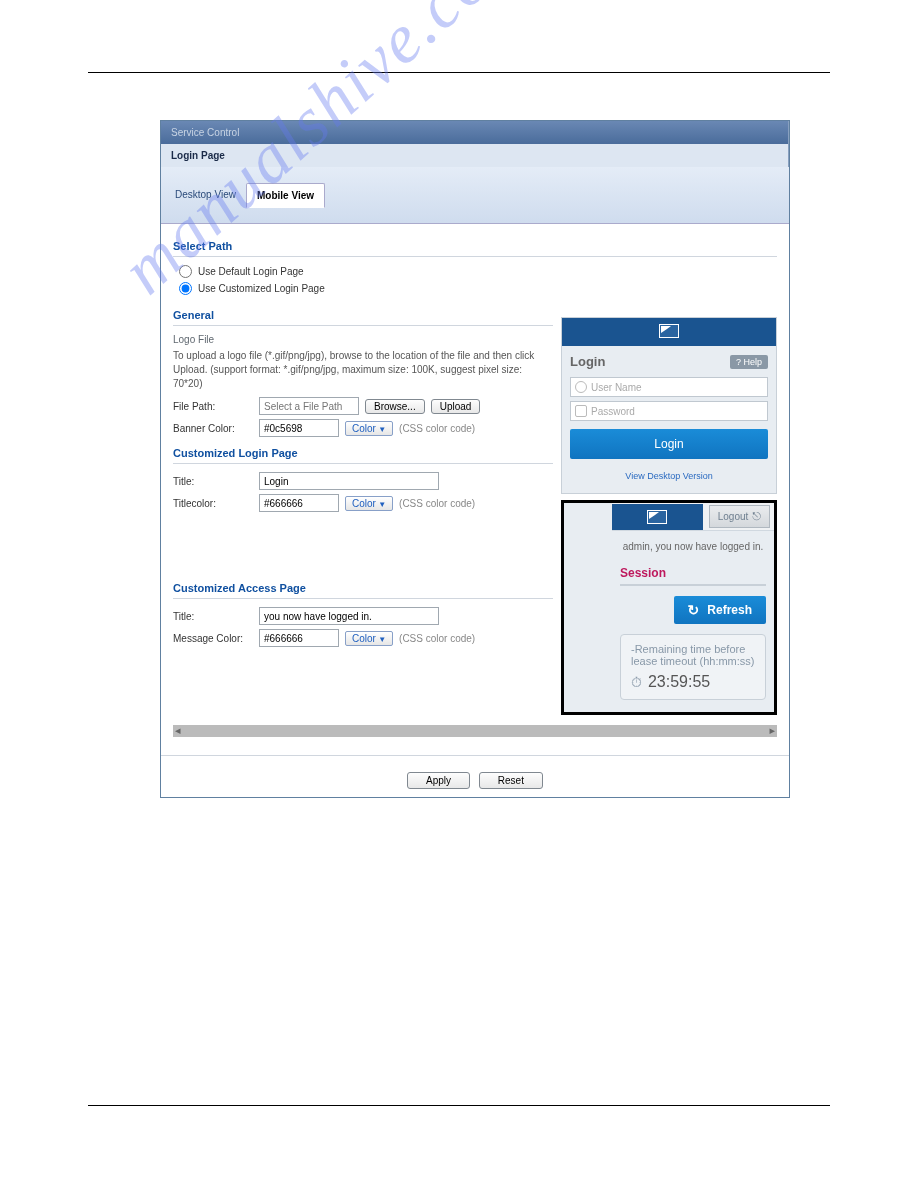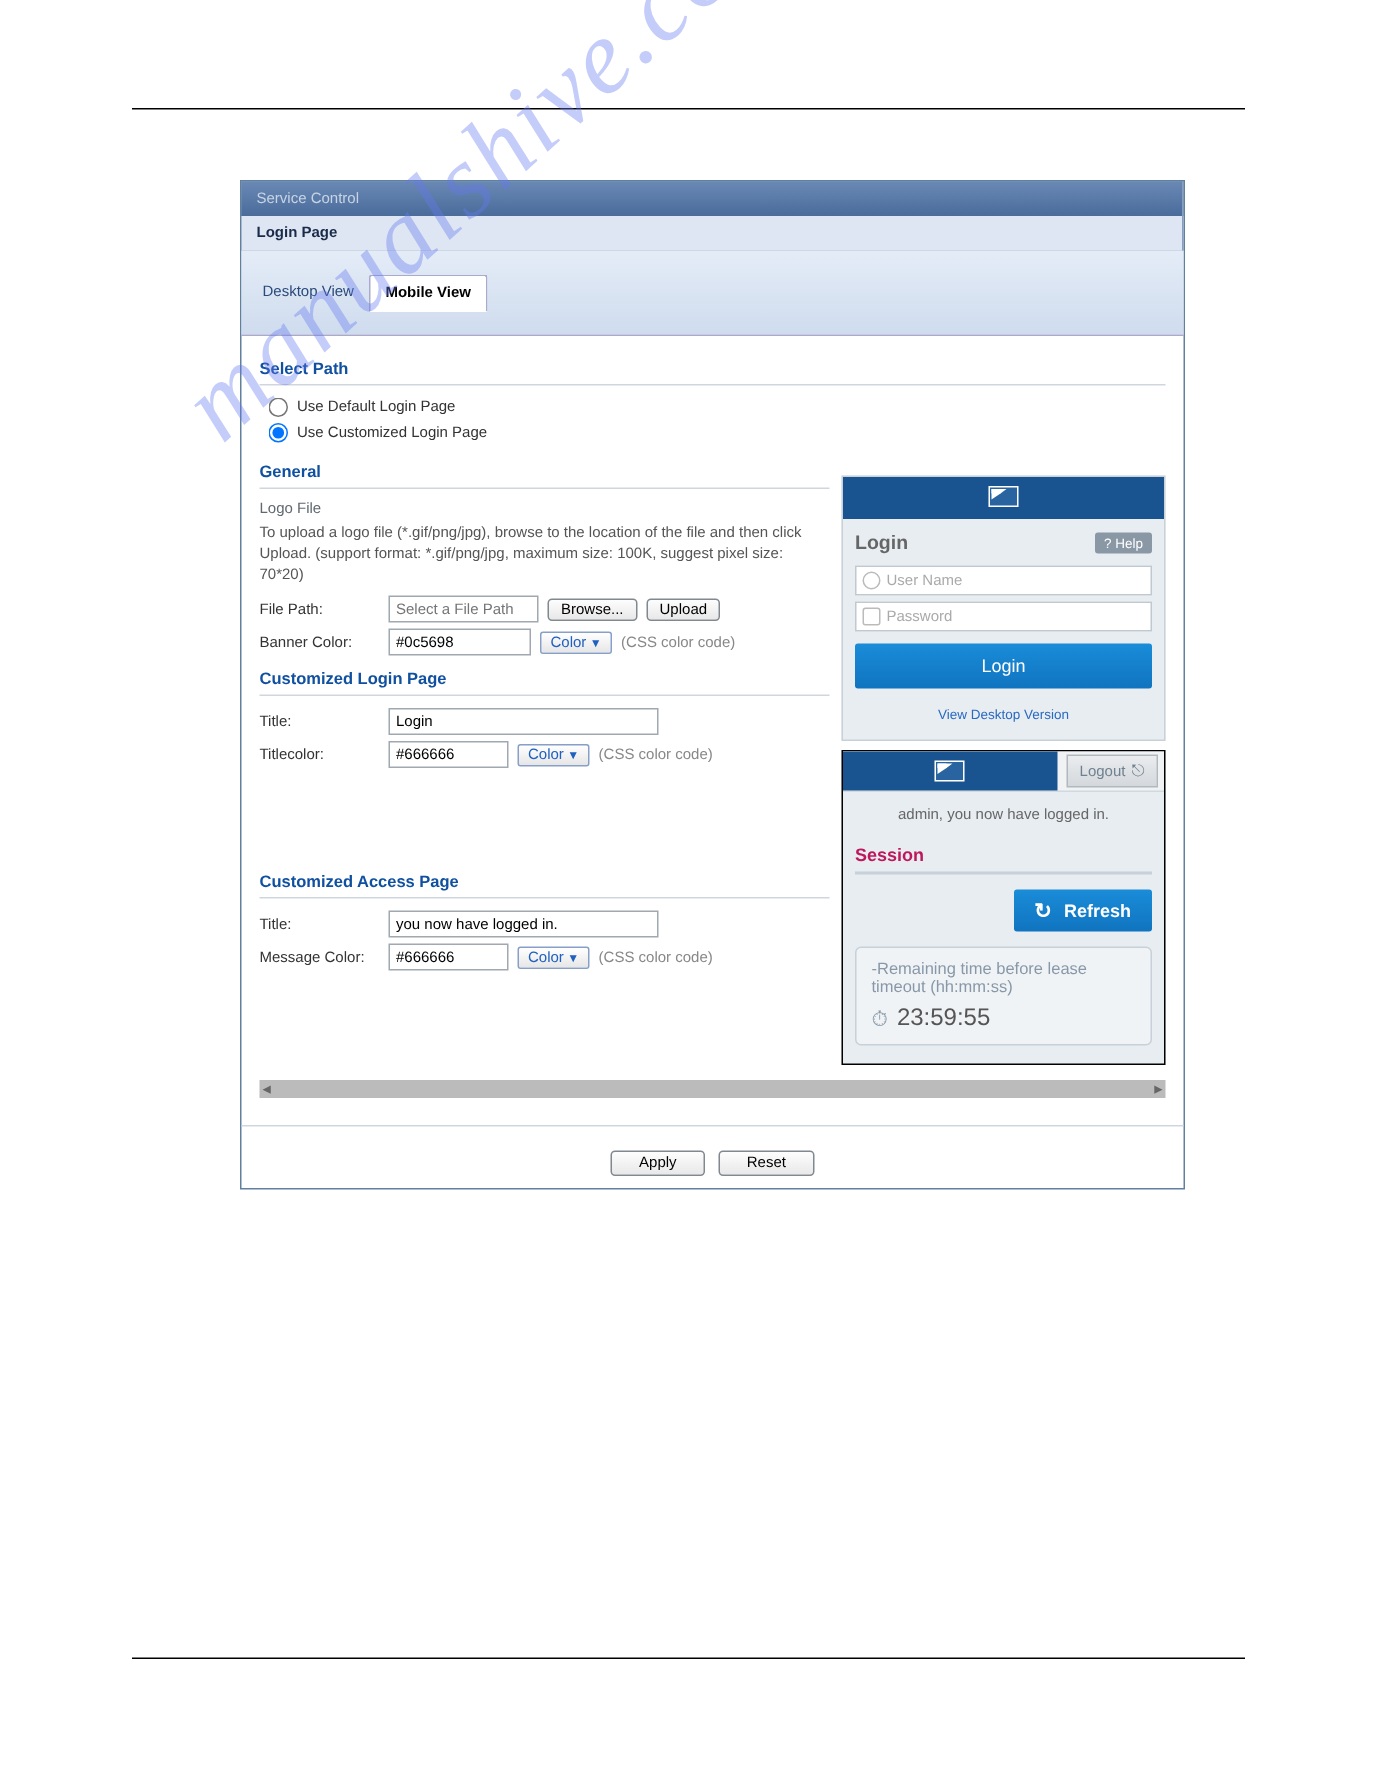--- a/index.html
+++ b/index.html
@@ -33,21 +33,21 @@
 .pv-logo { position: absolute; top: 6px; left: 50%; transform: translateX(-50%); width: 20px; height: 14px; border: 1.5px solid #fff; background: #2a64a0; }
 .pv-logo::before { content: ''; position: absolute; top: 1px; left: 1px; border: 4px solid transparent; border-left: 6px solid #fff; border-top: 3px solid #fff; width: 0; height: 0; }
 .pv-row { display: flex; justify-content: space-between; align-items: center; padding: 8px 8px 4px; }
 .pv-title { color: #666; font-weight: bold; font-size: 13px; }
 .pv-help { background: #8a98a6; color: #fff; font-size: 9px; padding: 2px 6px; border-radius: 2px; }
 .pv-input { margin: 4px 8px; background: #fff; border: 1px solid #c0c8d0; height: 20px; display: flex; align-items: center; padding: 0 4px; font-size: 10px; color: #aaa; gap: 4px; }
 .pv-input .ico { width: 12px; height: 12px; border: 1px solid #bbb; border-radius: 50%; position: relative; }
 .pv-input .ico.lock { border-radius: 2px; }
 .pv-login-btn { margin: 8px; background: linear-gradient(#1a8cd8,#1074c0); color: #fff; text-align: center; padding: 8px 0; font-size: 12px; border-radius: 2px; cursor: pointer; }
 .pv-link { text-align: center; font-size: 9px; color: #2a6ac0; padding: 4px 0 12px; }
-.pv2 { background: #e8edf2; border: 1px solid #000000; margin-top: 6px; position: relative; }
+.pv2 { background: #e8edf2; border: 3px solid #000000; margin-top: 6px; position: relative; padding-left: 48px; }
 .pv2-top { display: flex; align-items: center; justify-content: space-between; background: #f0f2f4; border-bottom: 1px solid #d0d8e0; }
 .pv2-logo-wrap { flex: 1; background: #1a5490; height: 26px; position: relative; margin-right: 6px; }
 .pv2-logout { background: linear-gradient(#eaecee,#d4d8dc); border: 1px solid #b0b8c0; padding: 4px 8px; font-size: 10px; margin: 2px 4px 2px 0; display: flex; align-items: center; gap: 4px; color: #708090; cursor: pointer; }
 .pv2-logout::after { content: '⎋'; font-size: 11px; }
 .pv2-msg { text-align: center; padding: 10px; font-size: 10px; color: #666; }
 .pv2-sess { margin: 0 8px; color: #be185d; font-weight: bold; font-size: 12px; padding: 4px 0; border-bottom: 2px solid #c8d0d8; }
 .pv2-refresh-row { display: flex; justify-content: flex-end; padding: 10px 8px; }
 .pv2-refresh { background: linear-gradient(#1a8cd8,#1074c0); color: #fff; padding: 6px 14px; font-size: 12px; border-radius: 2px; display: flex; align-items: center; gap: 8px; cursor: pointer; font-weight: bold; }
 .pv2-refresh::before { content: '↻'; font-size: 14px; }
 .pv2-timebox { margin: 0 8px 12px; border: 1px solid #c8d0d8; border-radius: 4px; padding: 8px 10px; background: #f0f3f6; }
@@ -100,21 +100,21 @@
         <div class="sub-label">Logo File</div>
         <div class="desc">To upload a logo file (*.gif/png/jpg), browse to the location of the file and then click Upload. (support format: *.gif/png/jpg, maximum size: 100K, suggest pixel size: 70*20)</div>
         <div class="label-row">
           <span class="lbl">File Path:</span>
           <input class="txt" style="width: 100px;" placeholder="Select a File Path">
           <button class="btn">Browse...</button>
           <button class="btn">Upload</button>
         </div>
         <div class="label-row">
           <span class="lbl">Banner Color:</span>
-          <input class="txt" style="width: 95px;" value="#0c5698">
+          <input class="txt" style="width: 80px;" value="#0c5698">
           <button class="color-btn">Color</button>
           <span class="hint">(CSS color code)</span>
         </div>
 
         <div class="subhead">Customized Login Page</div>
         <div class="hr"></div>
         <div class="label-row">
           <span class="lbl">Title:</span>
           <input class="txt" style="width: 180px;" value="Login">
         </div>

